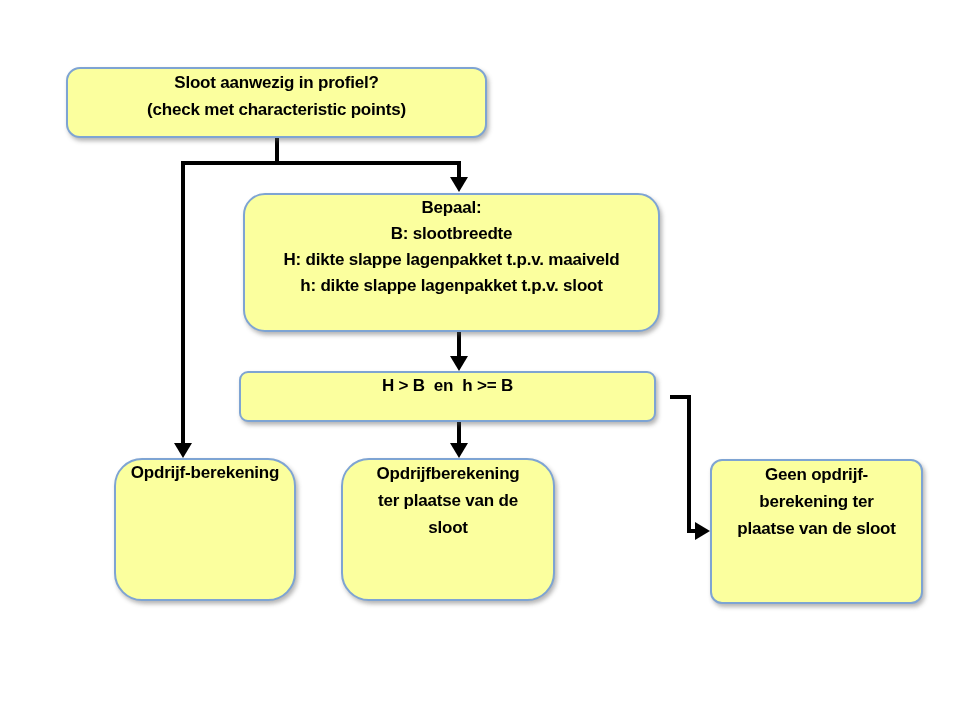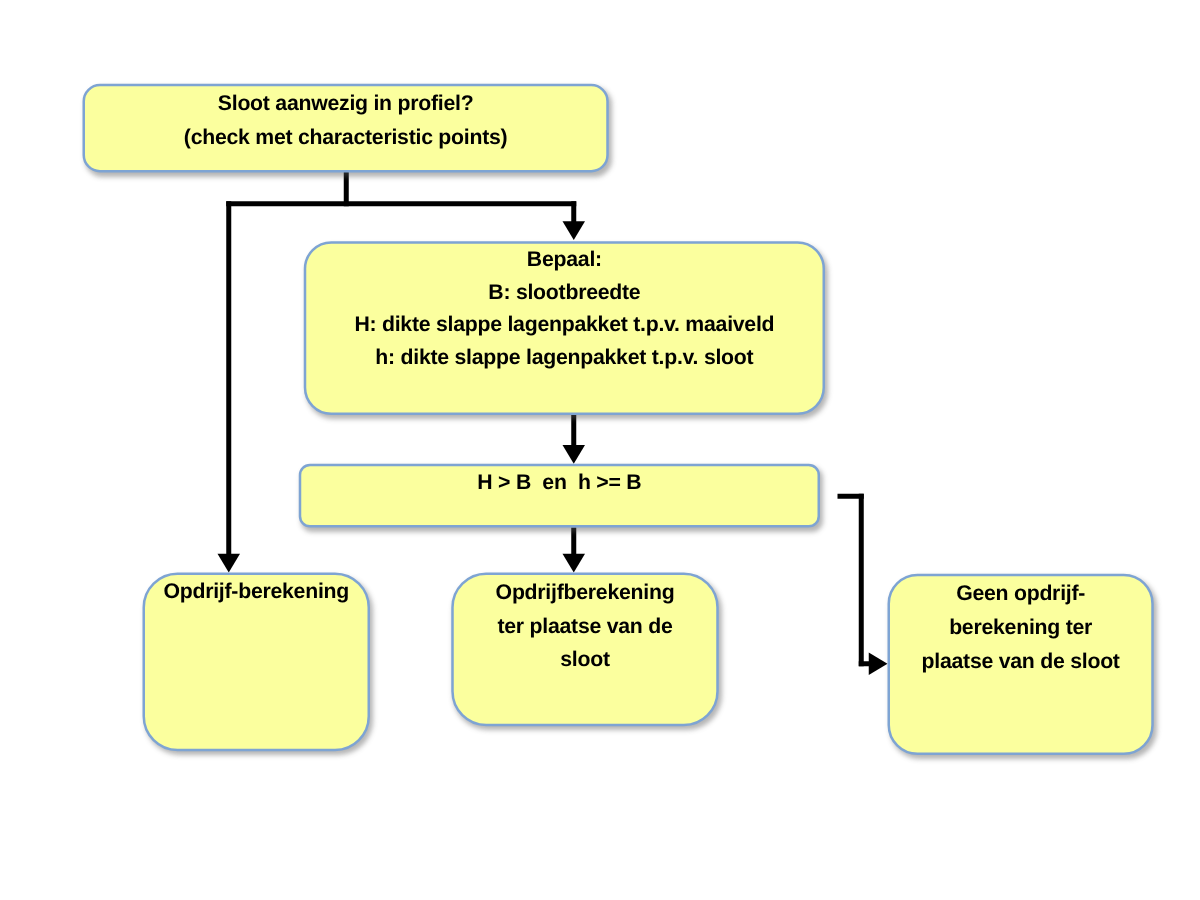--- a/index.html
+++ b/index.html
@@ -32,22 +32,22 @@
     font-size: 17px;
     line-height: 26px;
     color: var(--text-color, #000000);
     white-space: pre-wrap;
     letter-spacing: -0.2px;
   }
   .n-question      { left: 66px;  top: 67px;  width: 421px; height: 71px;  border-radius: 14px; }
   .n-bepaal        { left: 243px; top: 193px; width: 417px; height: 139px; border-radius: 22px; }
   .n-condition     { left: 239px; top: 371px; width: 417px; height: 51px;  border-radius: 9px;  }
   .n-opdrijf       { left: 76px;  top: 458px; width: 182px; height: 143px; border-radius: 28px; margin-left: 38px; }
-  .n-opdrijf-sloot { left: 361px; top: 458px; width: 214px; height: 123px; border-radius: 28px; }
-  .n-geen-opdrijf  { left: 710px; top: 459px; width: 213px; height: 145px; border-radius: 24px; }
+  .n-opdrijf-sloot { left: 341px; top: 458px; width: 214px; height: 143px; border-radius: 28px; }
+  .n-geen-opdrijf  { left: 710px; top: 459px; width: 213px; height: 145px; border-radius: 12px; }
   .n-question .node-text { line-height: 27px; }
   .n-opdrijf-sloot .node-text, .n-geen-opdrijf .node-text { line-height: 27px; }
 
   
   .line {
     position: absolute;
     background: var(--arrow-color, #000000);
   }
   .ah-down {
     position: absolute;

